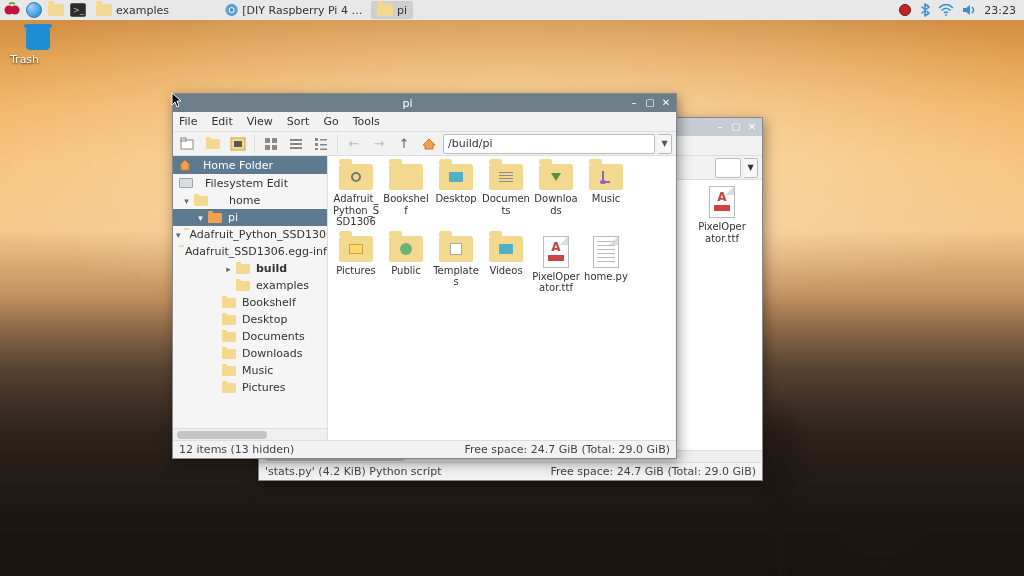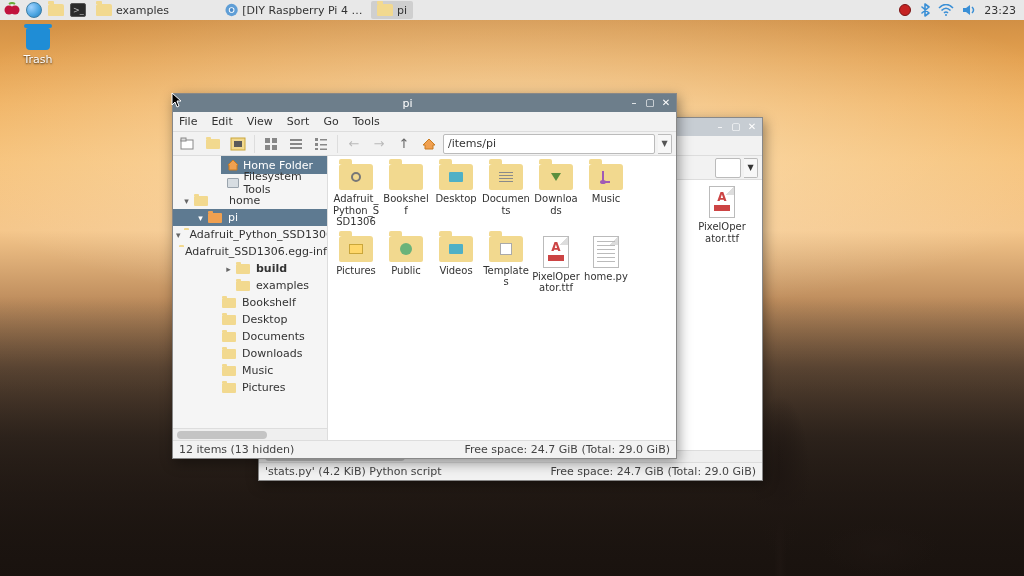--- a/index.html
+++ b/index.html
@@ -32,21 +32,21 @@
   .tb-globe { width: 16px; height: 16px; border-radius: 50%; background: radial-gradient(circle at 30% 30%, #9fd2ff, #4aa4e0 60%, #2b79b5 100%); border: 1px solid #3a7da6; display: inline-block; }
   .tb-term { width: 16px; height: 14px; background: #2b2b2b; border: 1px solid #555; border-radius: 2px; display: flex; align-items: center; padding-left: 2px; color: #bbb; font-size: 8px; }
   .tb-task { height: 18px; padding: 0 6px; display: flex; align-items: center; gap: 4px; border-radius: 2px; max-width: 150px; }
   .tb-task.active { background: #cfcfcf; }
   .tb-task .lbl { white-space: nowrap; overflow: hidden; text-overflow: ellipsis; font-size: 11px; }
   .tb-spacer { flex: 1; }
   .tb-right { display: flex; align-items: center; gap: 8px; padding-right: 6px; }
   .icon { display: inline-flex; align-items: center; justify-content: center; }
 
   
-  .desktop-icon { position: absolute; width: 56px; text-align: center; color: #fff; text-shadow: 0 1px 2px rgba(0,0,0,.8); font-size: 11px; }
+  .desktop-icon { position: absolute; width: 56px; color: #fff; text-shadow: 0 1px 2px rgba(0,0,0,.8); font-size: 11px; }
   .trash-can { width: 24px; height: 22px; margin: 0 auto 3px; background: #1f8dd6; border-radius: 2px 2px 4px 4px; position: relative; }
   .trash-can:before { content: ""; position: absolute; top: -4px; left: -2px; right: -2px; height: 4px; background: #1f8dd6; border-radius: 2px; }
 
   
   .window { position: absolute; background: #fff; border: 1px solid #888; box-shadow: 2px 4px 12px rgba(0,0,0,.4); display: flex; flex-direction: column; }
   .titlebar { height: 18px; background: #6d7e8b; color: #fff; display: flex; align-items: center; font-size: 11px; }
   .titlebar .title { flex: 1; text-align: center; }
   .titlebar-btns { display: flex; gap: 4px; padding: 0 4px; }
   .titlebar-btn { width: 12px; height: 12px; display: flex; align-items: center; justify-content: center; color: #fff; font-size: 10px; line-height: 1; cursor: default; }
   .window.inactive .titlebar { background: #c7cdd3; color: #555; }
@@ -57,21 +57,21 @@
   .toolbar { height: 24px; background: #f2f2f2; border-bottom: 1px solid #ddd; display: flex; align-items: center; padding: 0 4px; gap: 3px; }
   .tbtn { width: 22px; height: 20px; display: flex; align-items: center; justify-content: center; border-radius: 2px; }
   .tbtn.disabled { opacity: .4; }
   .tsep { width: 1px; height: 18px; background: #ddd; margin: 0 2px; }
   .addr { flex: 1; height: 20px; border: 1px solid #bbb; background: #fff; display: flex; align-items: center; padding: 0 4px; font-size: 11px; border-radius: 2px; }
   .addr-drop { width: 14px; height: 20px; border: 1px solid #bbb; border-left: none; background: #f7f7f7; display: flex; align-items: center; justify-content: center; border-radius: 0 2px 2px 0; }
 
   .body-row { flex: 1; display: flex; min-height: 0; }
   .sidebar { width: 155px; background: #f5f5f5; border-right: 1px solid #ddd; overflow: hidden; display: flex; flex-direction: column; }
   .places { }
-  .place { height: 18px; display: flex; align-items: center; gap: 4px; padding: 0 6px; font-size: 11px; margin-left: 48px; }
+  .place { height: 18px; display: flex; align-items: center; gap: 12px; padding: 0 6px; font-size: 11px; }
   .place.sel { background: #5e7a91; color: #fff; }
   .tree { flex: 1; overflow-x: auto; overflow-y: auto; white-space: nowrap; font-size: 11px; }
   .tree-row { height: 17px; display: flex; align-items: center; gap: 3px; padding-right: 4px; }
   .tree-row.sel { background: #5e7a91; color: #fff; }
   .tw { display: inline-block; width: 9px; text-align: center; color: #666; font-size: 9px; }
   .tree-row.sel .tw { color: #fff; }
   .pad { display: inline-block; }
   .fldr-sm { width: 14px; height: 10px; background: #f2d98f; border-radius: 1px; position: relative; display: inline-block; vertical-align: middle; }
   .fldr-sm:before { content: ""; position: absolute; top: -2px; left: 0; width: 5px; height: 2px; background: #f2d98f; border-radius: 1px 1px 0 0; }
   .fldr-sm.accent { background: #f0a050; }
@@ -291,39 +291,39 @@
       </div>
     <div class="tbtn">
         <span style="font-size:13px;color:#666">↑</span>
       </div>
     <div class="tbtn">
         <svg width="14" height="14">
           <path d="M7 2 L13 8 H11 V12 H3 V8 H1 Z" fill="#f0a050" stroke="#c97b20"></path>
         </svg>
       </div>
     <div class="addr">
-        <span>/items/pi</span>
+        <span>/build/pi</span>
       </div>
     <div class="addr-drop">
         <span style="font-size:8px;color:#555">▼</span>
       </div>
   </div>
 
   <div class="body-row">
     <div class="sidebar">
       <div class="places">
         <div class="place sel">
           <svg width="12" height="12">
               <path d="M6 1 L11 6 H10 V11 H2 V6 H1 Z" fill="#f0a050" stroke="#c97b20"></path>
             </svg>
           <span>Home Folder</span>
         </div>
         <div class="place">
           <span class="hd-sm"></span>
-          <span>Filesystem Tools</span>
+          <span>Filesystem Edit</span>
         </div>
       </div>
       <div class="tree" id="dir-tree">
           <div class="tree-row">
             <span class="pad" style="width: 6px;"></span>
             <span class="tw">▾</span>
             <span class="fldr-sm"></span>
             <span style="margin-left: 18px;">home</span>
           </div>
           <div class="tree-row sel">
@@ -443,29 +443,29 @@
             <div class="lbl">Pictures</div>
           </div>
           <div class="fitem">
             <div class="fldr">
               <div class="deco globe"></div>
             </div>
             <div class="lbl">Public</div>
           </div>
           <div class="fitem">
             <div class="fldr">
+              <div class="deco tpl"></div>
+            </div>
+            <div class="lbl">Templates</div>
+          </div>
+          <div class="fitem">
+            <div class="fldr">
               <div class="deco rect"></div>
             </div>
             <div class="lbl">Videos</div>
-          </div>
-          <div class="fitem">
-            <div class="fldr">
-              <div class="deco tpl"></div>
-            </div>
-            <div class="lbl">Templates</div>
           </div>
           <div class="fitem">
             <div class="doc">
               <div class="corner"></div>
               <div class="mark"></div>
               <div style="position:absolute;top:4px;left:0;right:0;text-align:center;color:#c44;font-weight:bold;font-size:12px">A</div>
             </div>
             <div class="lbl">PixelOperator.ttf</div>
           </div>
           <div class="fitem">

